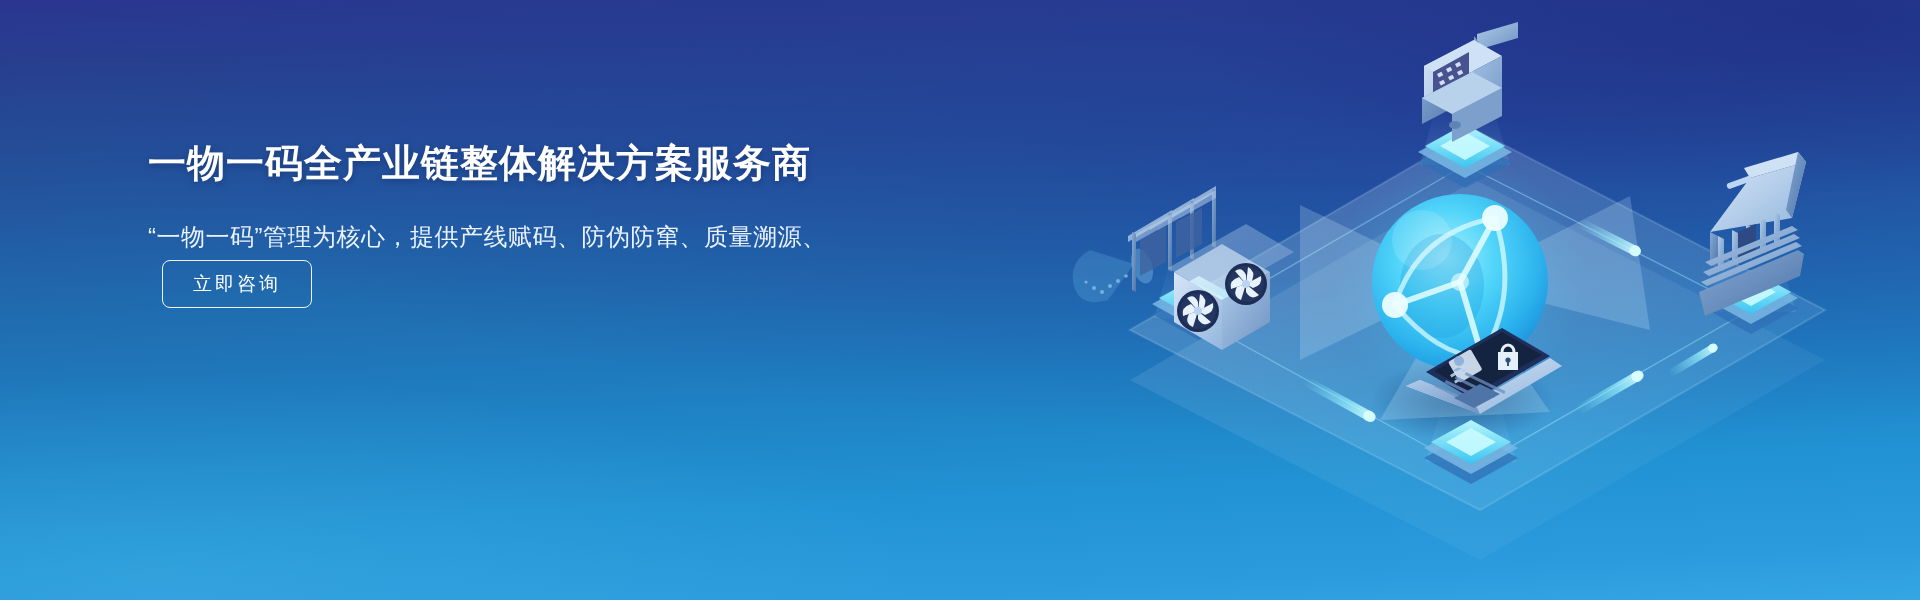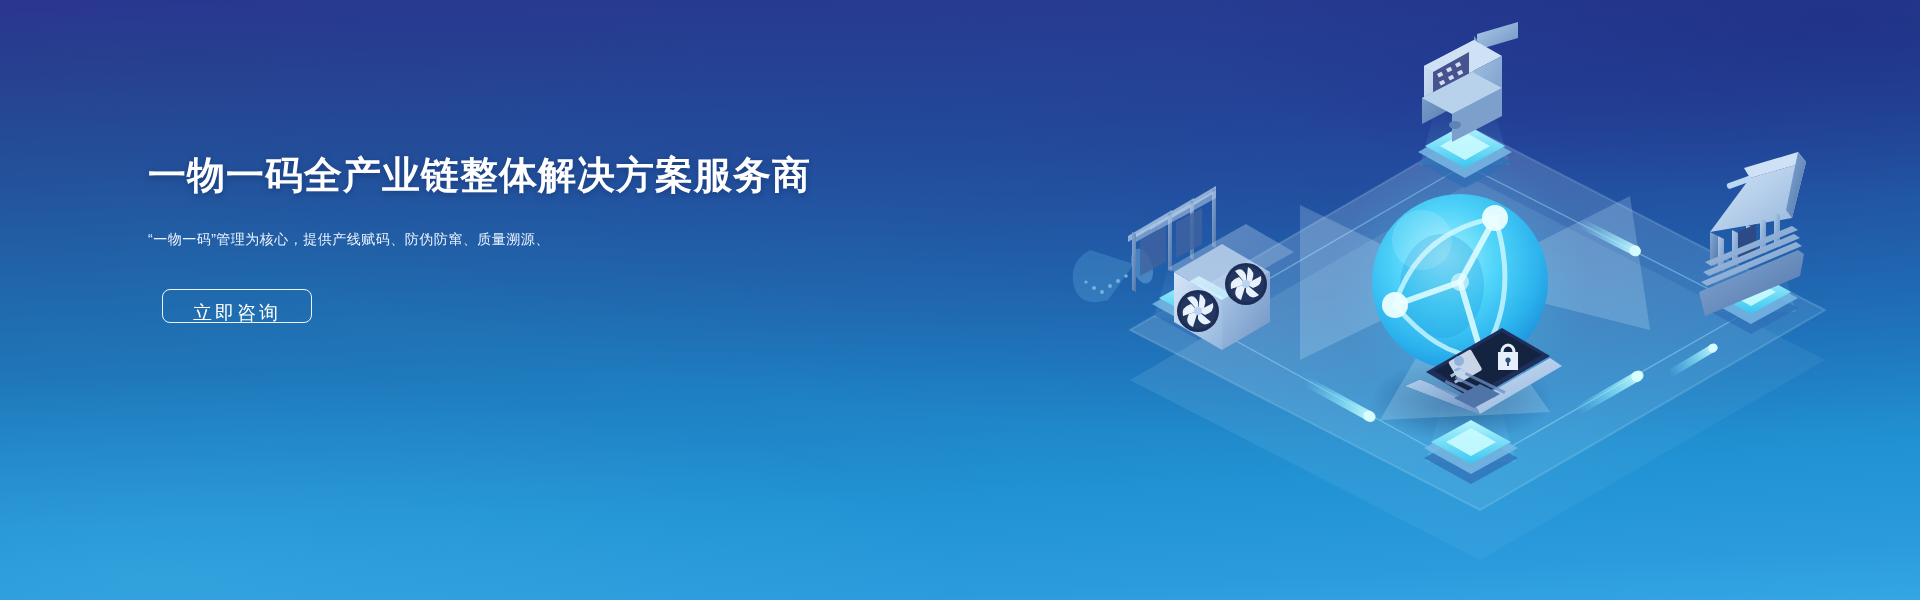--- a/index.html
+++ b/index.html
@@ -26,47 +26,46 @@
   .bg-soft{
     position:absolute;inset:0;
     background:
       radial-gradient(60% 48% at 8% 96%, rgba(80,190,235,.30) 0%, rgba(80,190,235,0) 70%),
       radial-gradient(48% 40% at 96% 4%, rgba(28,34,120,.45) 0%, rgba(28,34,120,0) 72%);
     pointer-events:none;
   }
 
   
   .copy{
-    position:absolute;left:148px;top:152px;width:720px;
+    position:absolute;left:148px;top:140px;width:720px;
     color:#ffffff;
   }
   .headline{
     margin:0;
     font-size:38px;
     font-weight:bold;
     letter-spacing:1px;
     line-height:1.25;
     color:#ffffff;
     white-space:nowrap;
     text-shadow:0 2px 6px rgba(8,24,70,.35);
   }
   .sub{
     margin:26px 0 0 0;
-    font-size:14px;
+    font-size:24px;
     line-height:1.95;
     font-weight:normal;
     color:#eaf3ff;
     letter-spacing:.5px;
   }
   .sub div{white-space:nowrap;}
   .cta{
     display:inline-block;
-    margin-top:36px;
     margin-left:14px;
-    padding:13px 30px 0 30px;
+    padding:13px 30px 14px 30px;
     border:1px solid rgba(255,255,255,.92);
     border-radius:8px;
     color:#ffffff;
     font-size:19px;
     letter-spacing:3px;
     background:transparent;
     cursor:pointer;
     line-height:1;
     font-family:inherit;
   }

